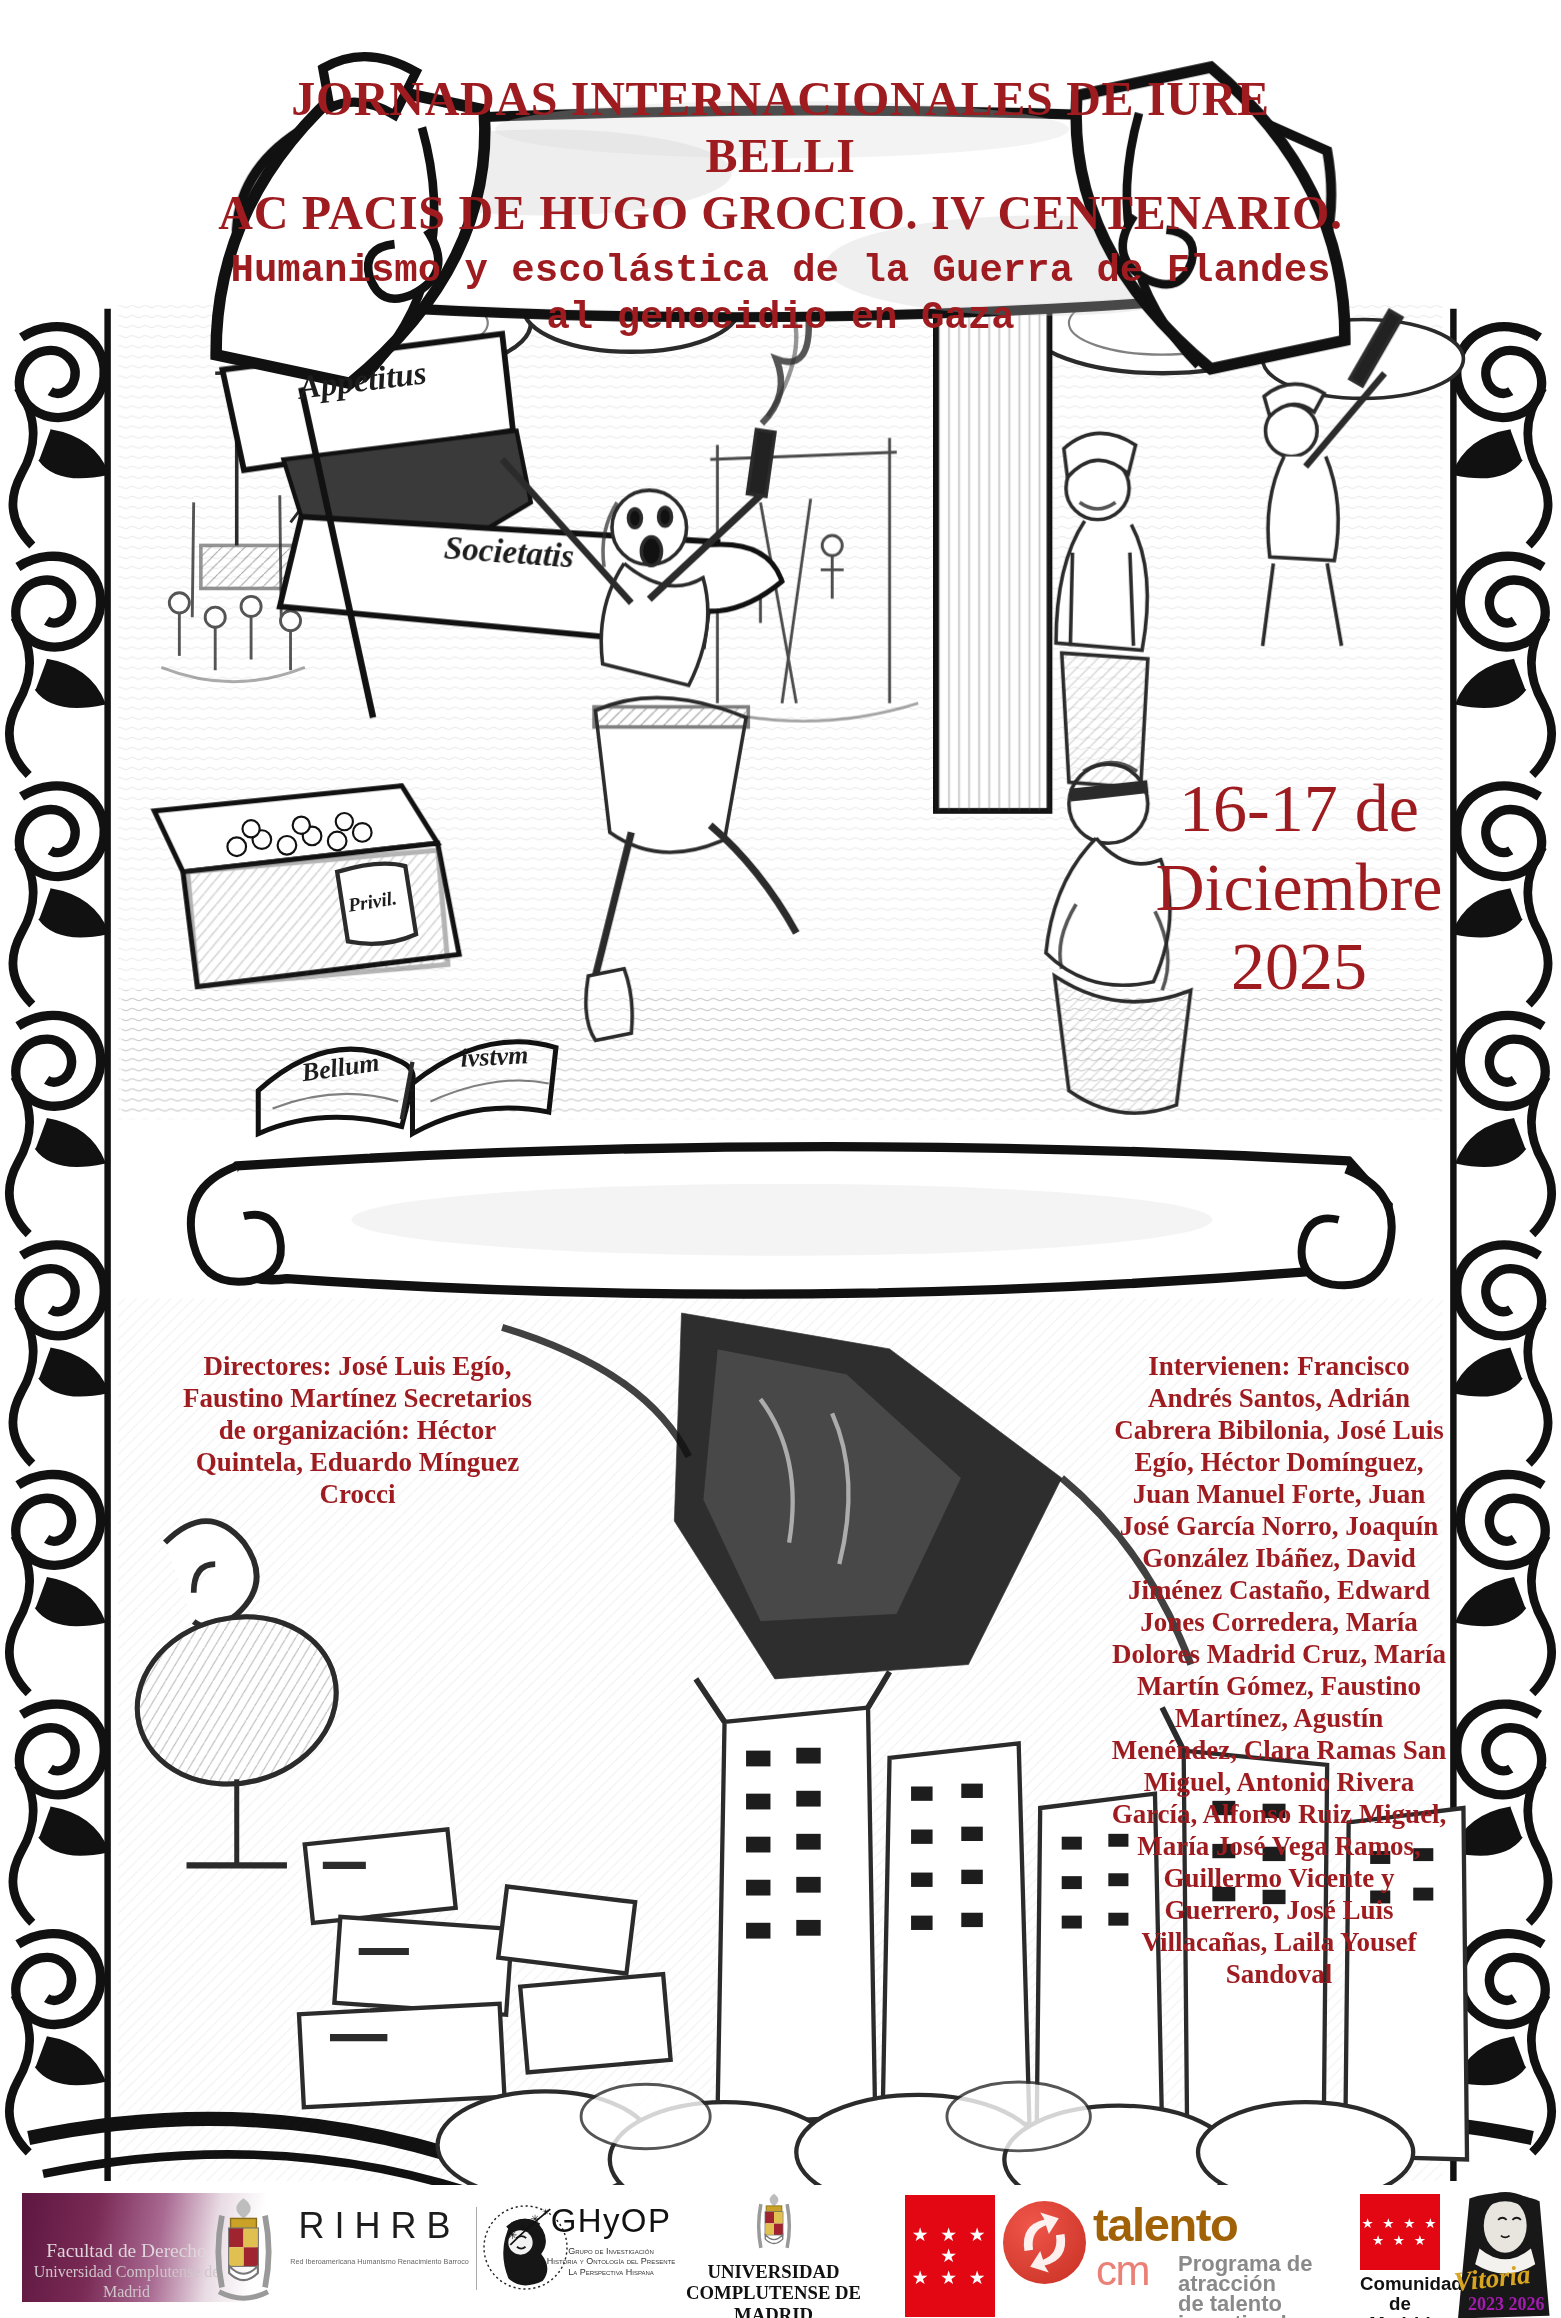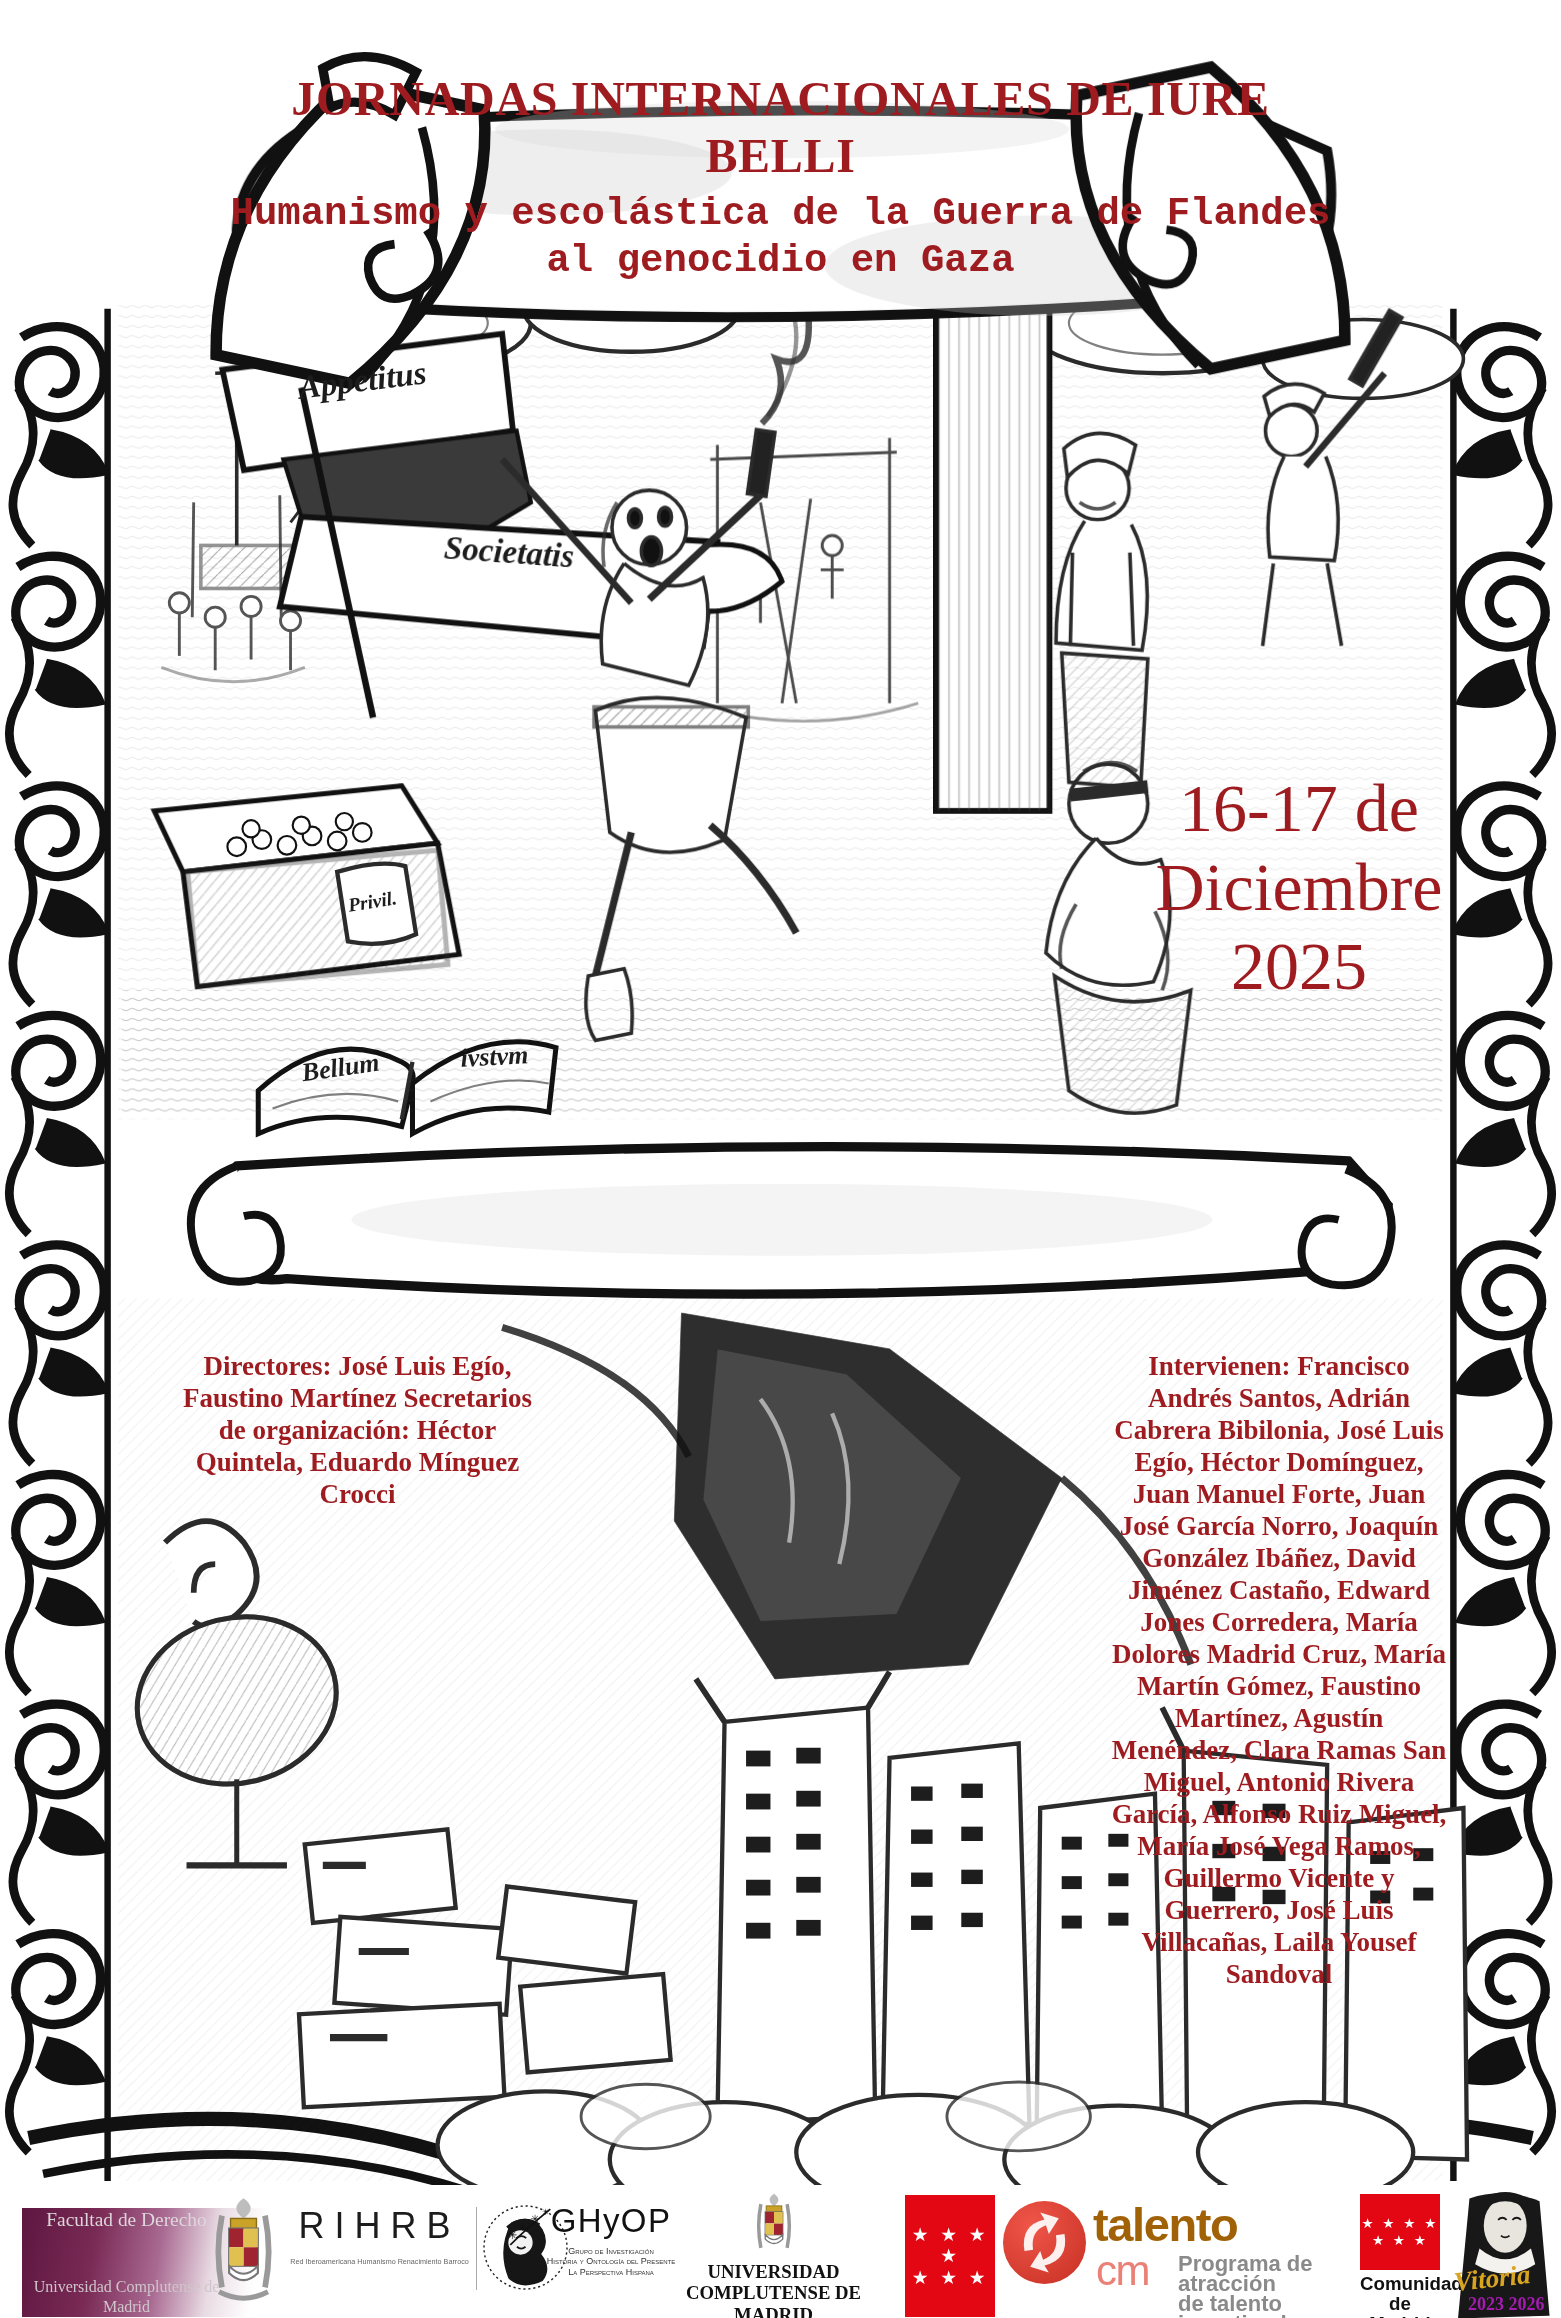--- a/index.html
+++ b/index.html
@@ -21,23 +21,23 @@
                   font-size:27px;font-weight:bold;line-height:32px;}
   
   .art-label{z-index:25;color:#1d1d1d;font-style:italic;font-weight:bold;text-align:center;}
   .lbl-appetitus{left:237px;top:362px;width:251px;font-size:33px;transform:rotate(-7deg);}
   .lbl-societatis{left:308px;top:534px;width:402px;font-size:33px;transform:rotate(4deg);}
   .lbl-privil{left:326px;top:891px;width:93px;font-size:19.4px;transform:rotate(-9deg);}
   .lbl-bellum{left:276px;top:1053px;width:129px;font-size:26px;transform:rotate(-8deg);}
   .lbl-ivstvm{left:430px;top:1042px;width:129px;font-size:26px;transform:rotate(-3deg);}
   
   .logo-bar{left:0;top:2185px;width:1561px;height:133px;background:#fff;z-index:40;}
-  .derecho-box{left:21.5px;top:23px;width:260px;height:109px;
+  .derecho-box{left:21.5px;top:8px;width:260px;height:109px;
       background:linear-gradient(100deg,#5d1740 0%,#792a55 28%,#a96a92 52%,#e9dce4 72%,#fff 88%);
-      display:flex;flex-direction:column;justify-content:space-between;text-align:center;
+      display:flex;flex-direction:column;justify-content:flex-end;text-align:center;
       padding-right:50px;box-sizing:border-box;}
   .derecho-l1{font-size:19.4px;color:#ded6da;line-height:23px;}
   .derecho-l2{font-size:16px;color:#cfc5ca;line-height:20px;}
   .rihrb-box{left:286px;top:20px;width:187px;text-align:center;font-family:"Liberation Sans",sans-serif;}
   .rihrb-acronym{font-size:36px;font-weight:300;letter-spacing:10px;color:#1c1c1c;}
   .rihrb-sub{font-size:7.2px;color:#666;margin-top:10px;white-space:nowrap;}
   .footer-divider{left:476px;top:21.5px;width:1.4px;height:83px;background:#aaa;}
   .ghyop-box{left:532px;top:17px;width:158px;text-align:center;font-family:"Liberation Sans",sans-serif;}
   .ghyop-name{font-size:33px;font-weight:300;color:#111;letter-spacing:1.4px;}
   .ghyop-sub{font-size:9px;color:#333;line-height:10.8px;font-variant:small-caps;margin-top:5.7px;}
@@ -364,20 +364,21 @@
         <ellipse cx="1560" cy="3010" rx="160" ry="75" fill="#fff"></ellipse>
         <ellipse cx="1820" cy="3000" rx="150" ry="70" fill="#fff"></ellipse>
         <ellipse cx="900" cy="2950" rx="90" ry="45" fill="#fff" stroke-width="4" opacity="0.8"></ellipse>
         <ellipse cx="1420" cy="2950" rx="100" ry="48" fill="#fff" stroke-width="4" opacity="0.8"></ellipse>
       </g>
     </g>
   </svg>
 
   <div class="abs title-block">
     <div class="title-line red">JORNADAS INTERNACIONALES DE IURE BELLI</div>
+    <div class="title-line red">AC PACIS DE HUGO GROCIO. IV CENTENARIO.</div>
     <div class="subtitle-line red">Humanismo y escolástica de la Guerra de Flandes al genocidio en Gaza</div>
   </div>
 
   <div class="abs art-label lbl-appetitus">Appetitus</div>
   <div class="abs art-label lbl-societatis">Societatis</div>
   <div class="abs art-label lbl-privil">Privil.</div>
   <div class="abs art-label lbl-bellum">Bellum</div>
   <div class="abs art-label lbl-ivstvm">ivstvm</div>
 
   <div class="abs date-block">

